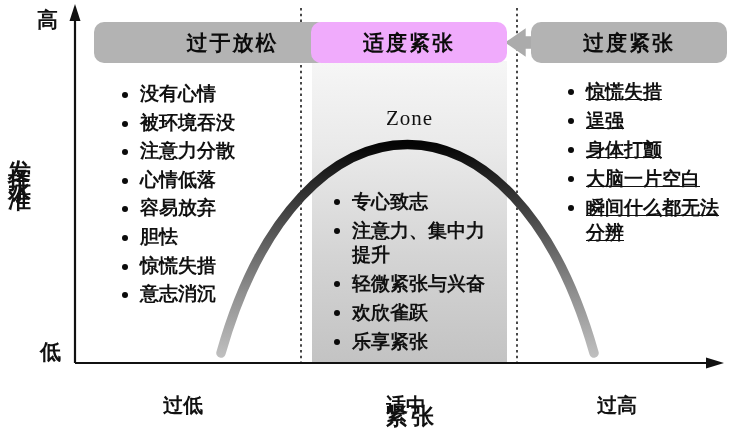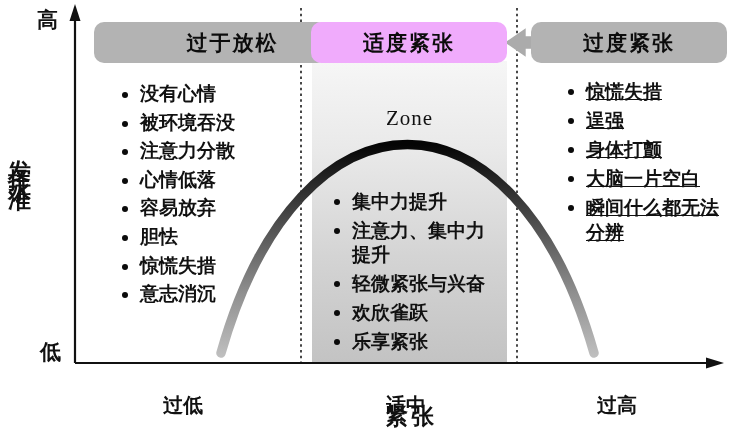--- a/index.html
+++ b/index.html
@@ -140,21 +140,21 @@
       </div>
     <div class="item">
         <span class="dot"></span>
         <span class="txt">意志消沉</span>
       </div>
   </div>
 
   <div class="blist list-mid">
     <div class="item">
         <span class="dot"></span>
-        <span class="txt">集中力提升</span>
+        <span class="txt">专心致志</span>
       </div>
     <div class="item">
         <span class="dot"></span>
         <span class="txt">注意力、集中力提升</span>
       </div>
     <div class="item">
         <span class="dot"></span>
         <span class="txt">轻微紧张与兴奋</span>
       </div>
     <div class="item">

